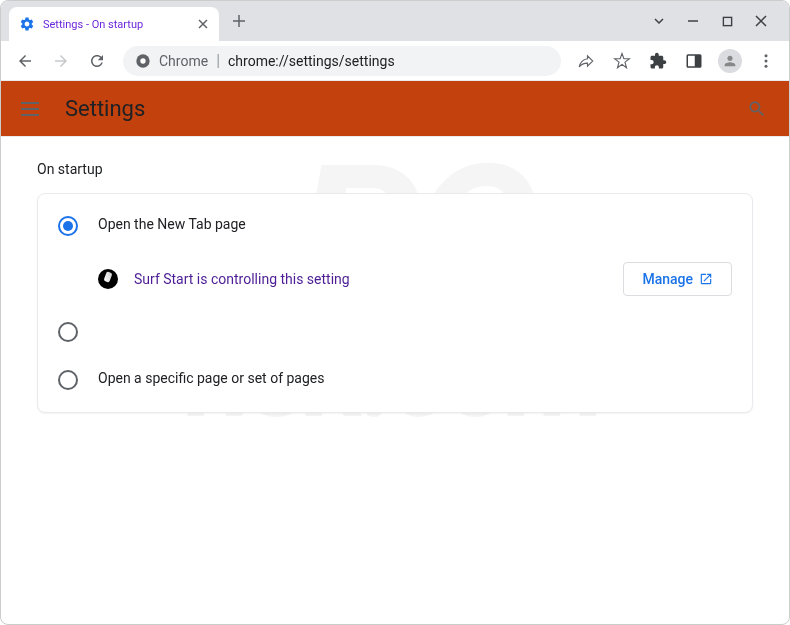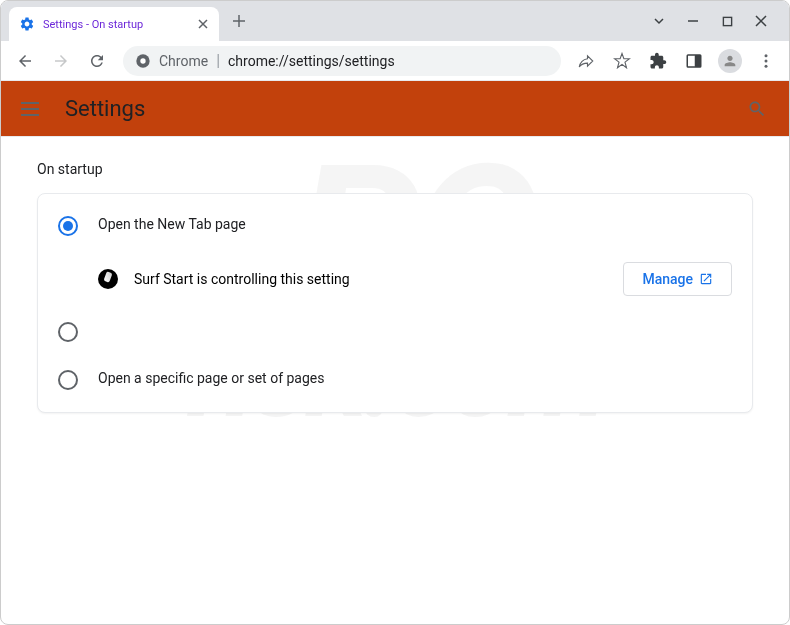--- a/index.html
+++ b/index.html
@@ -44,21 +44,21 @@
     .section-title { font-size: 14px; color: #202124; margin-bottom: 16px; }
     .card { background: #fff; border: 1px solid #e8eaed; border-radius: 8px; padding: 8px 0; box-shadow: 0 1px 2px rgba(0,0,0,0.05); }
     .option-row { display: flex; align-items: flex-start; padding: 14px 20px; gap: 20px; }
     .radio { width: 20px; height: 20px; border-radius: 50%; border: 2px solid #5f6368; position: relative; flex-shrink: 0; }
     .radio.selected { border-color: #1a73e8; }
     .radio.selected::after { content: ''; position: absolute; width: 10px; height: 10px; background: #1a73e8; border-radius: 50%; top: 3px; left: 3px; }
     .option-label { font-size: 14px; color: #202124; }
     .control-row { display: flex; align-items: center; padding: 12px 20px 12px 60px; gap: 16px; }
     .ext-icon { width: 20px; height: 20px; background: #000; border-radius: 50%; position: relative; flex-shrink: 0; }
     .ext-icon::after { content: ''; position: absolute; width: 6px; height: 10px; background: linear-gradient(45deg, #fff, #ccc); top: 3px; left: 7px; border-radius: 2px; transform: rotate(20deg); }
-    .control-text { font-size: 14px; color: #000000; flex: 1; }
+    .control-text { font-size: 14px; color: #4c1d95; flex: 1; }
     .control-buttons { display: flex; gap: 26px; }
     .btn { border: 1px solid #dadce0; background: #fff; color: #1a73e8; font-size: 14px; padding: 8px 18px; border-radius: 4px; cursor: pointer; display: flex; align-items: center; gap: 6px; font-weight: 500; }
     .openext-icon { display: inline-flex; }
   </style>
 </head>
 <body>
 
 <div class="watermark-top">PC</div>
 <div class="watermark">risk.com</div>
 

